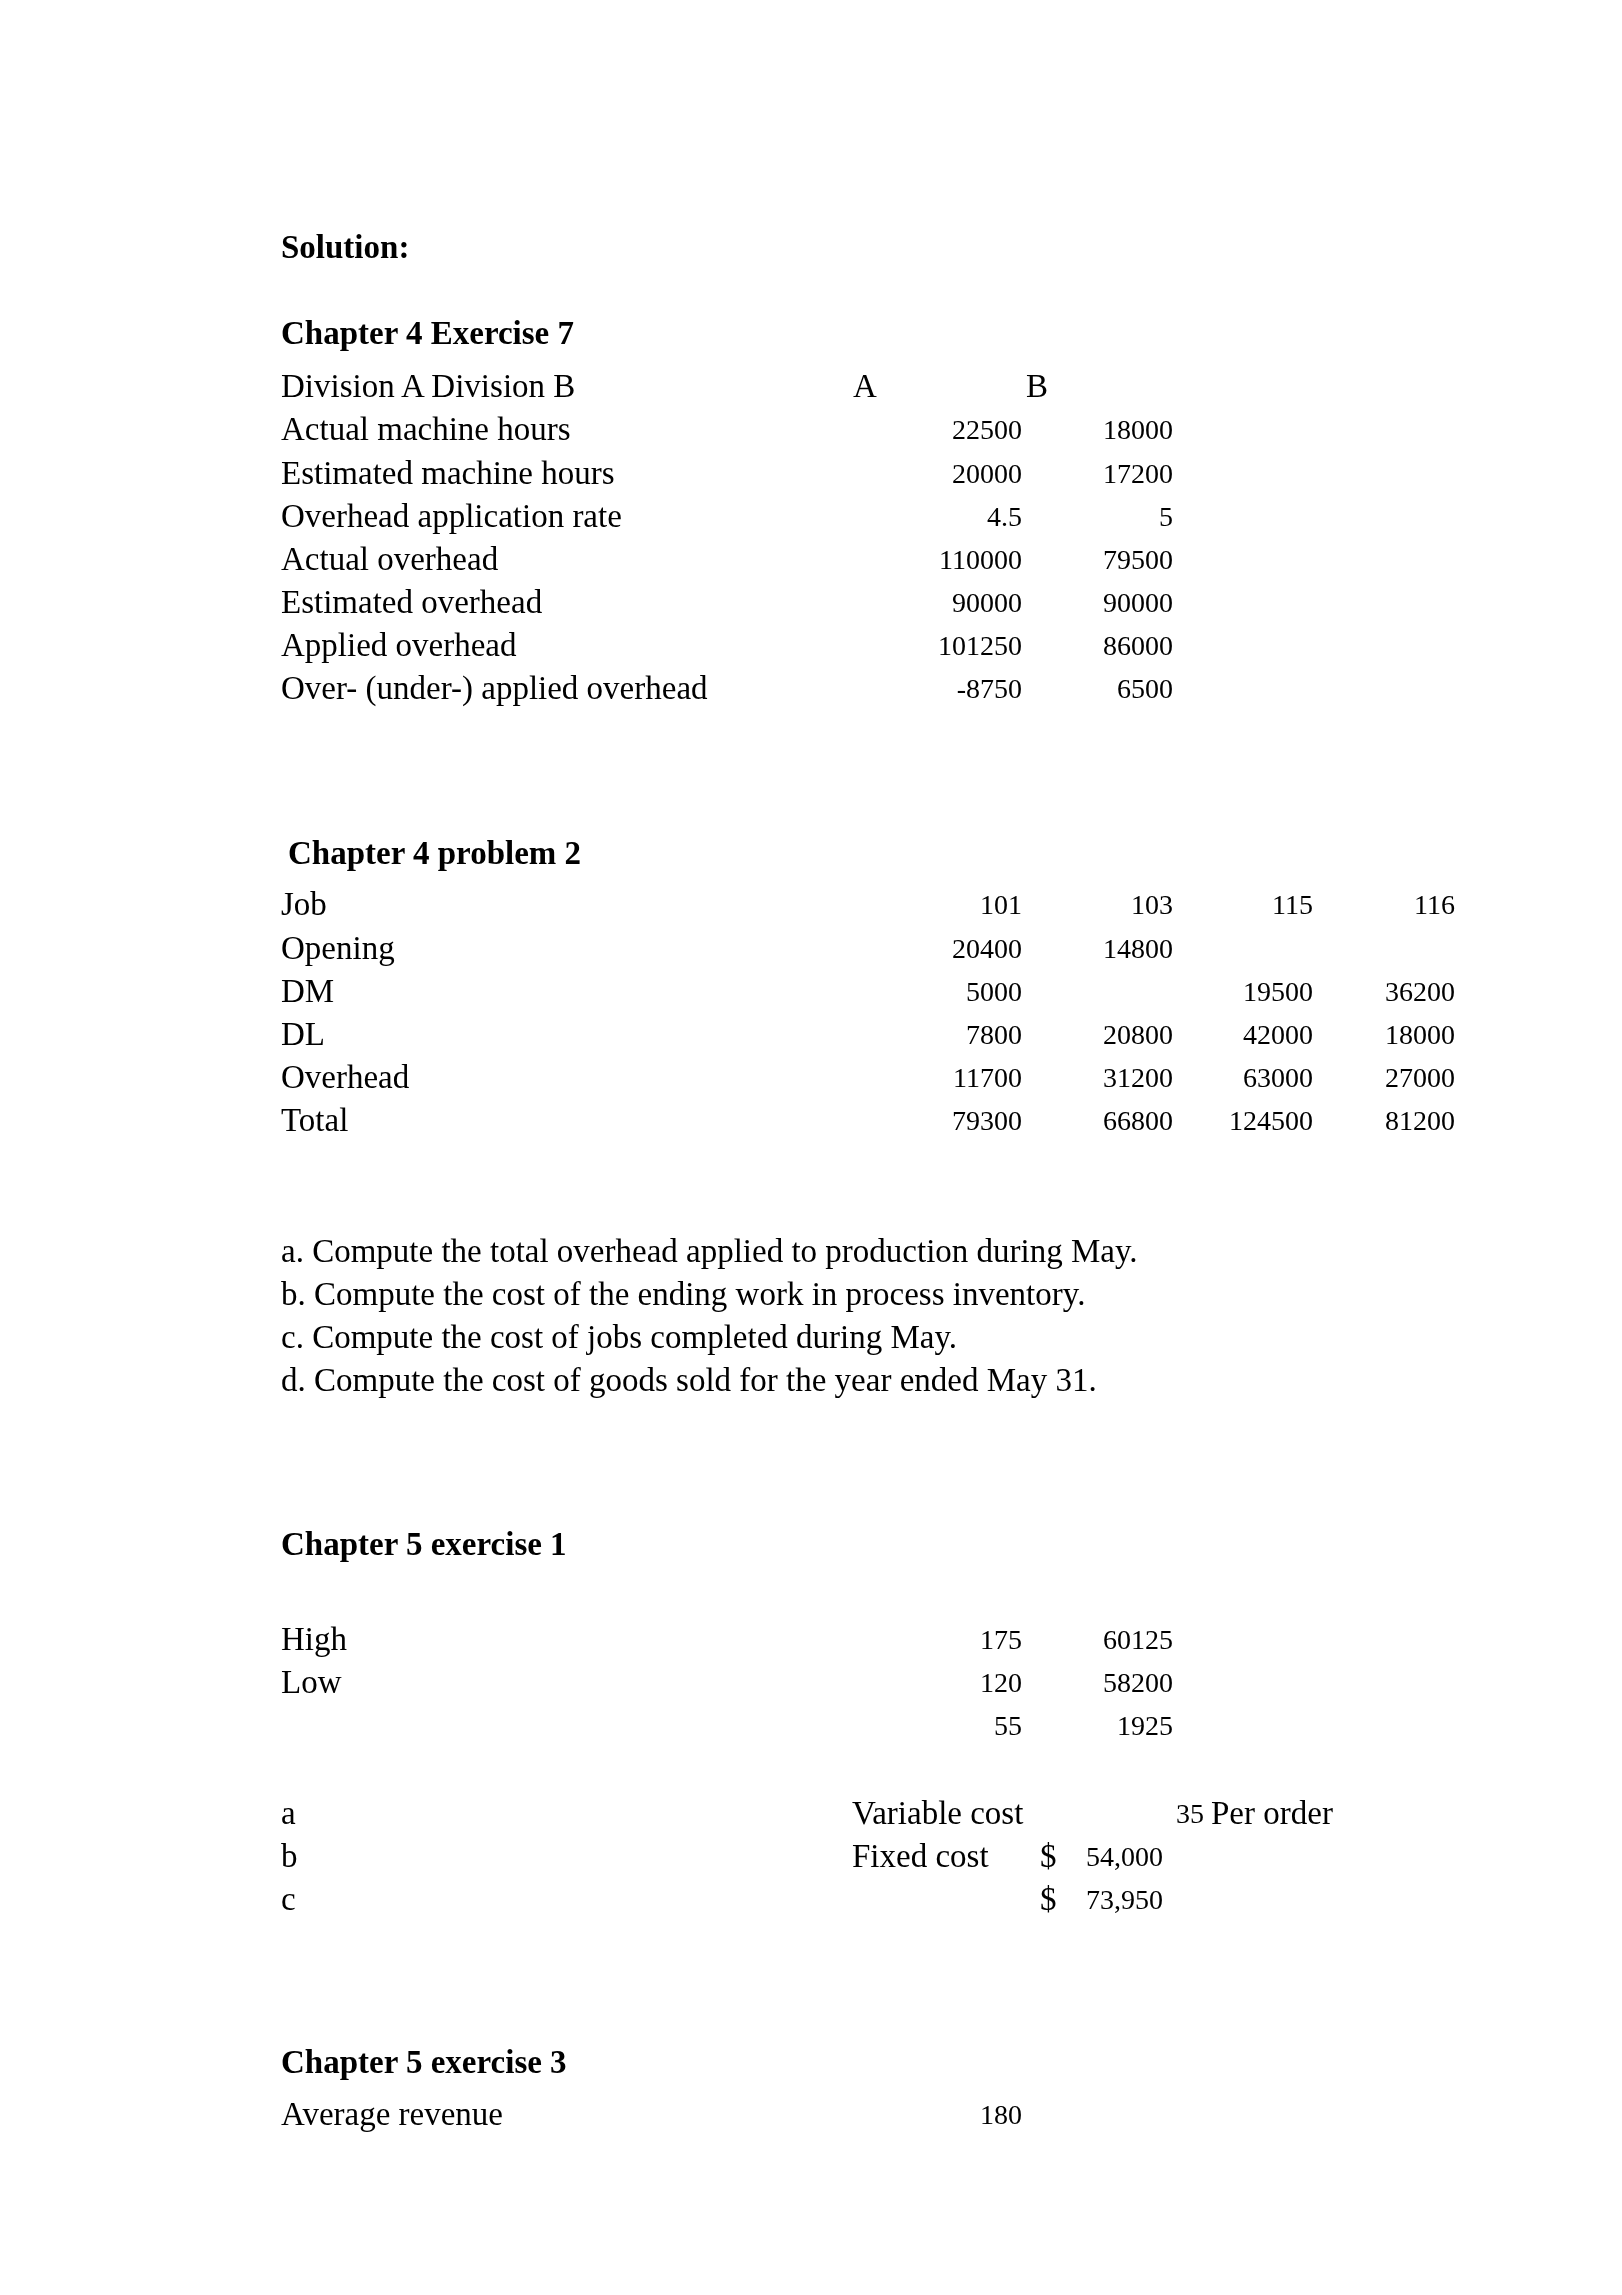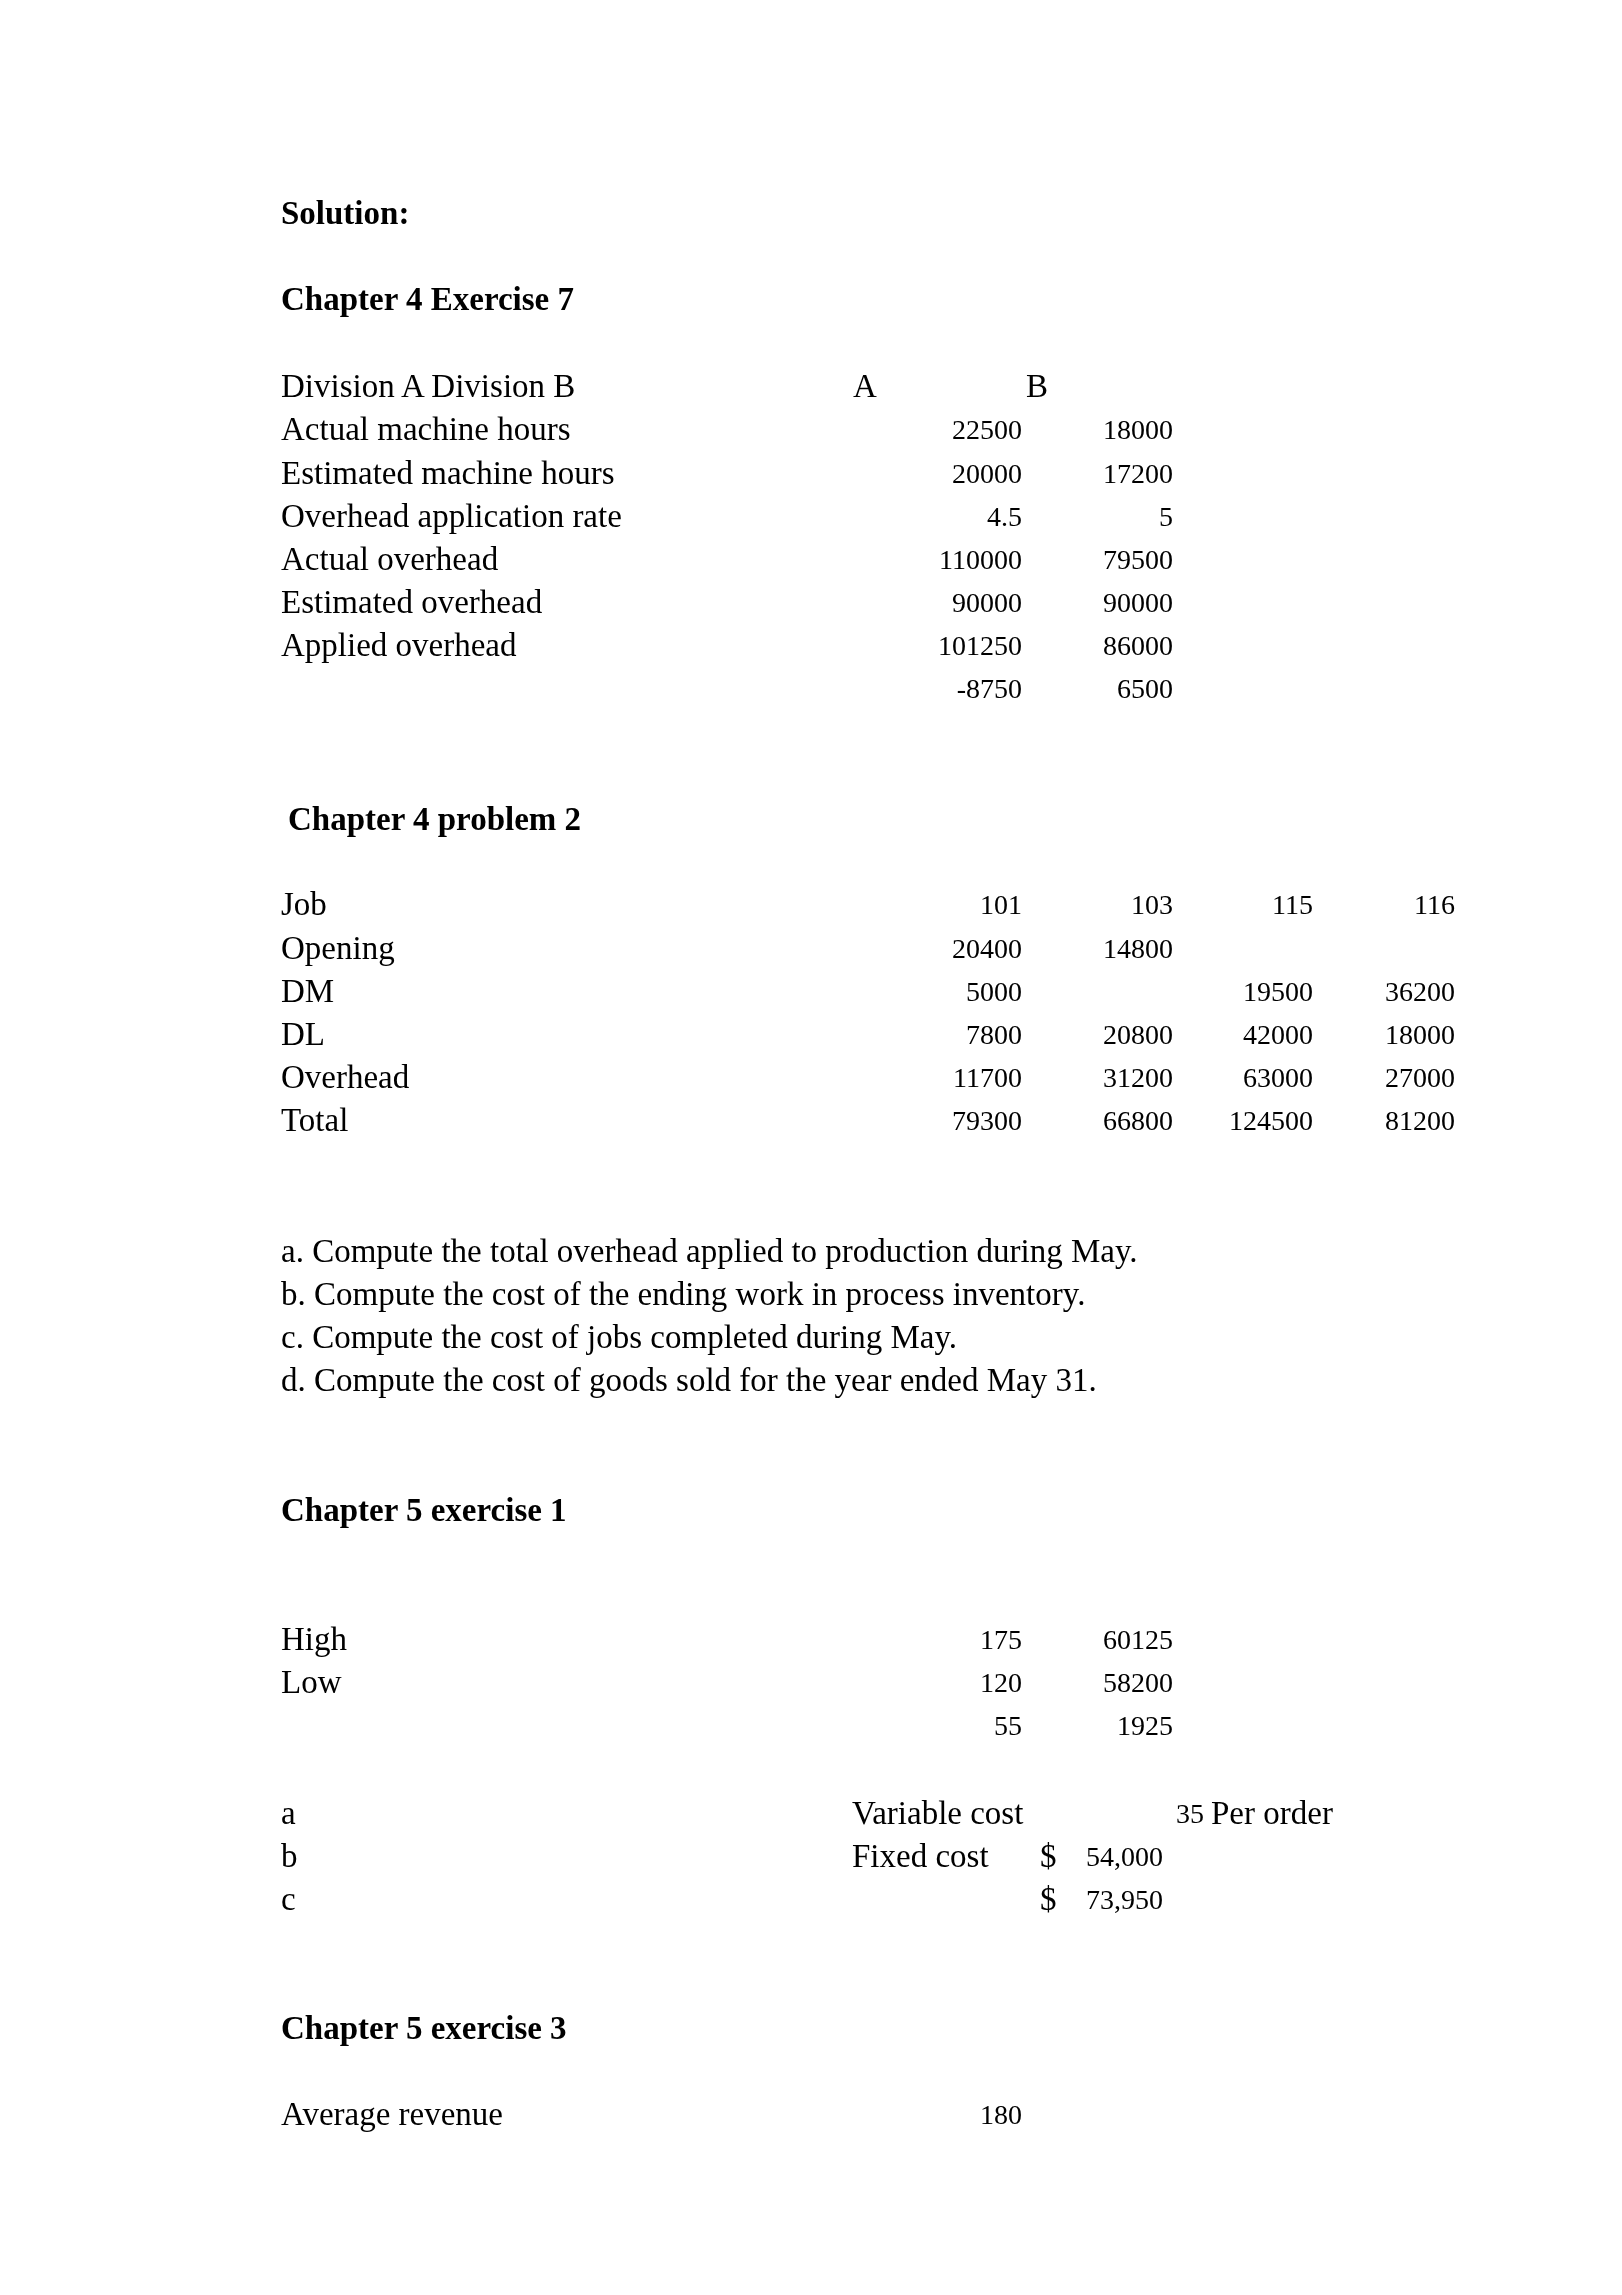--- a/index.html
+++ b/index.html
@@ -1,19 +1,19 @@
 <!DOCTYPE html>
 <html style="font-size:10.5px"><head>
 <meta charset="utf-8">
 <style>
   html, body { margin: 0; padding: 0; background: #ffffff; }
   body { width: 1623px; height: 2295px; position: relative; overflow: hidden;
          font-family: "Liberation Serif", "DejaVu Serif", serif; color: #000; }
   .t { position: absolute; font-size: 33px; line-height: 43px; white-space: nowrap; }
-  .h { font-weight: bold; }
+  .h { font-weight: bold; margin-top: 34px; }
   .row { position: absolute; left: 0; width: 1623px; height: 43px; }
   .row .lbl { position: absolute; left: 281px; font-size: 33px; line-height: 43px; white-space: nowrap; }
   .row .num { position: absolute; font-size: 28px; line-height: 43px; text-align: right; white-space: nowrap; width: 196px; }
   .cA { left: 826px; }   
   .cB { left: 977px; }   
   .cC { left: 1117px; }   
   .cD { left: 1259px; }   
 </style>
 </head>
 <body>
@@ -52,20 +52,21 @@
   <span class="lbl">Estimated overhead</span>
   <span class="num cA">90000</span>
   <span class="num cB">90000</span>
 </div>
 <div class="row" style="top:624px;">
   <span class="lbl">Applied overhead</span>
   <span class="num cA">101250</span>
   <span class="num cB">86000</span>
 </div>
 <div class="row" style="top:667px;">
+  <span class="lbl">Over- (under-) applied overhead</span>
   <span class="num cA">-8750</span>
   <span class="num cB">6500</span>
 </div>
 
 <div class="t h" style="left:288px; top:798px;">Chapter 4 problem 2</div>
 
 <div class="row" style="top:883px;">
   <span class="lbl">Job</span>
   <span class="num cA">101</span>
   <span class="num cB">103</span>

